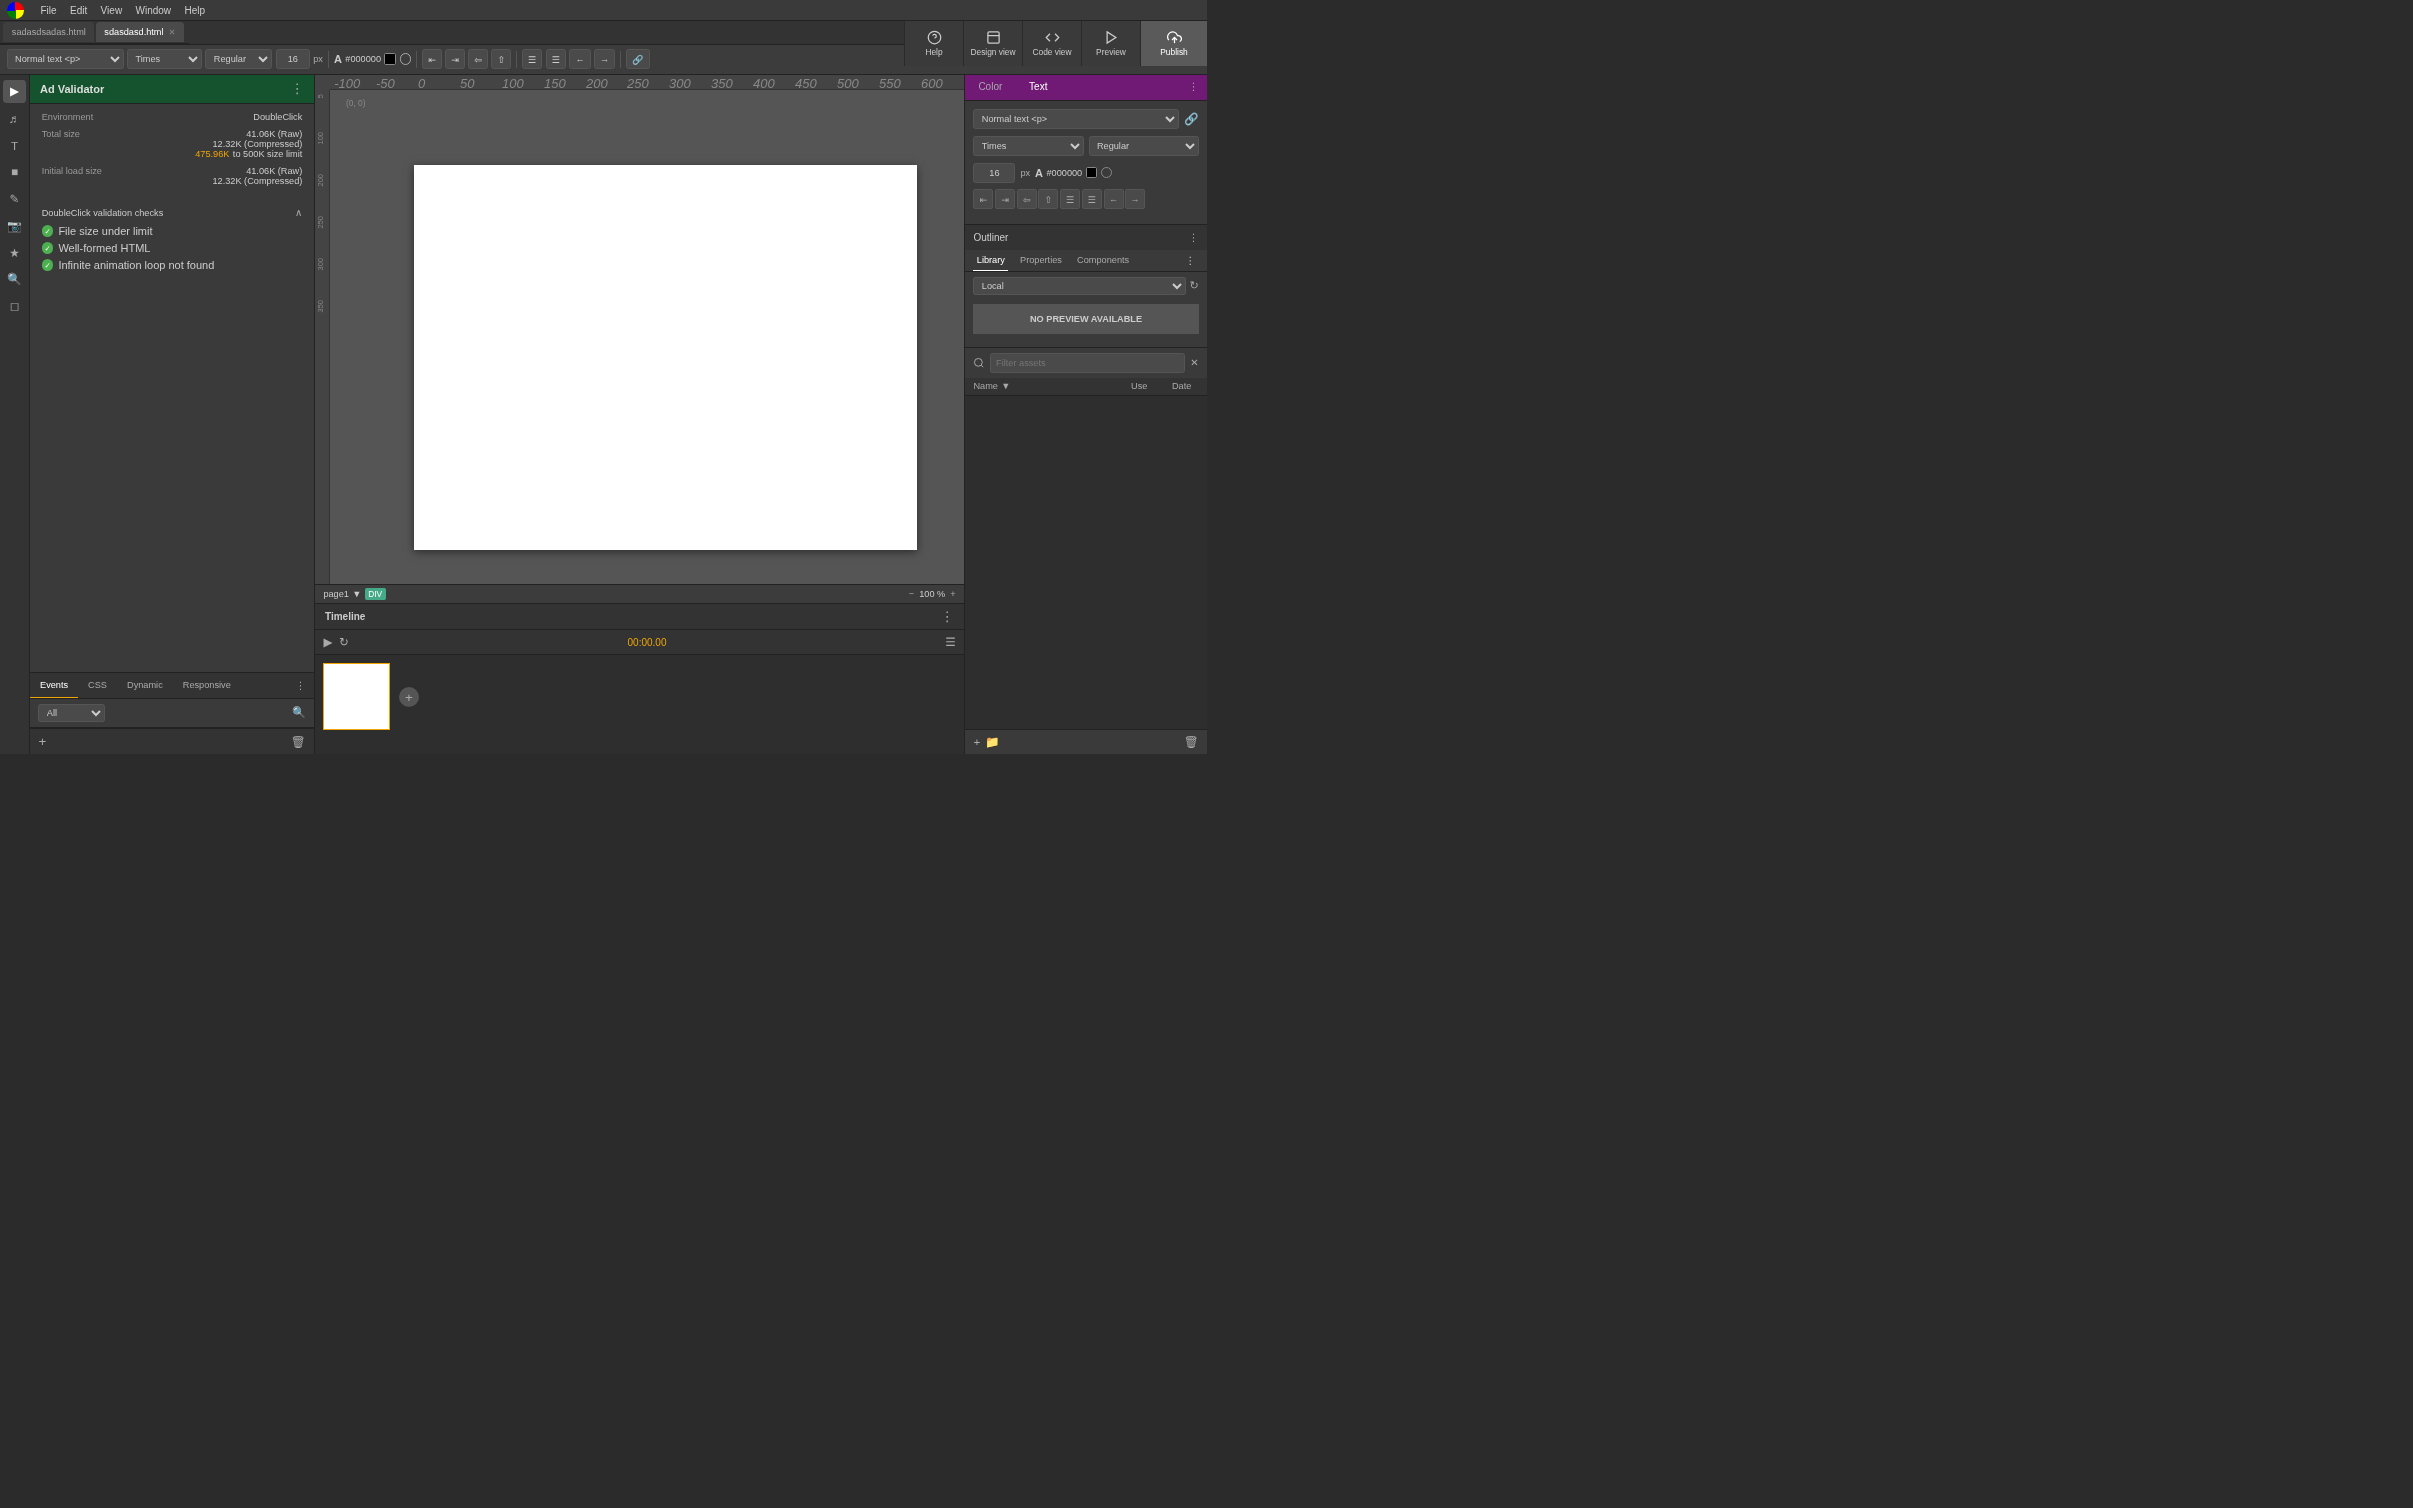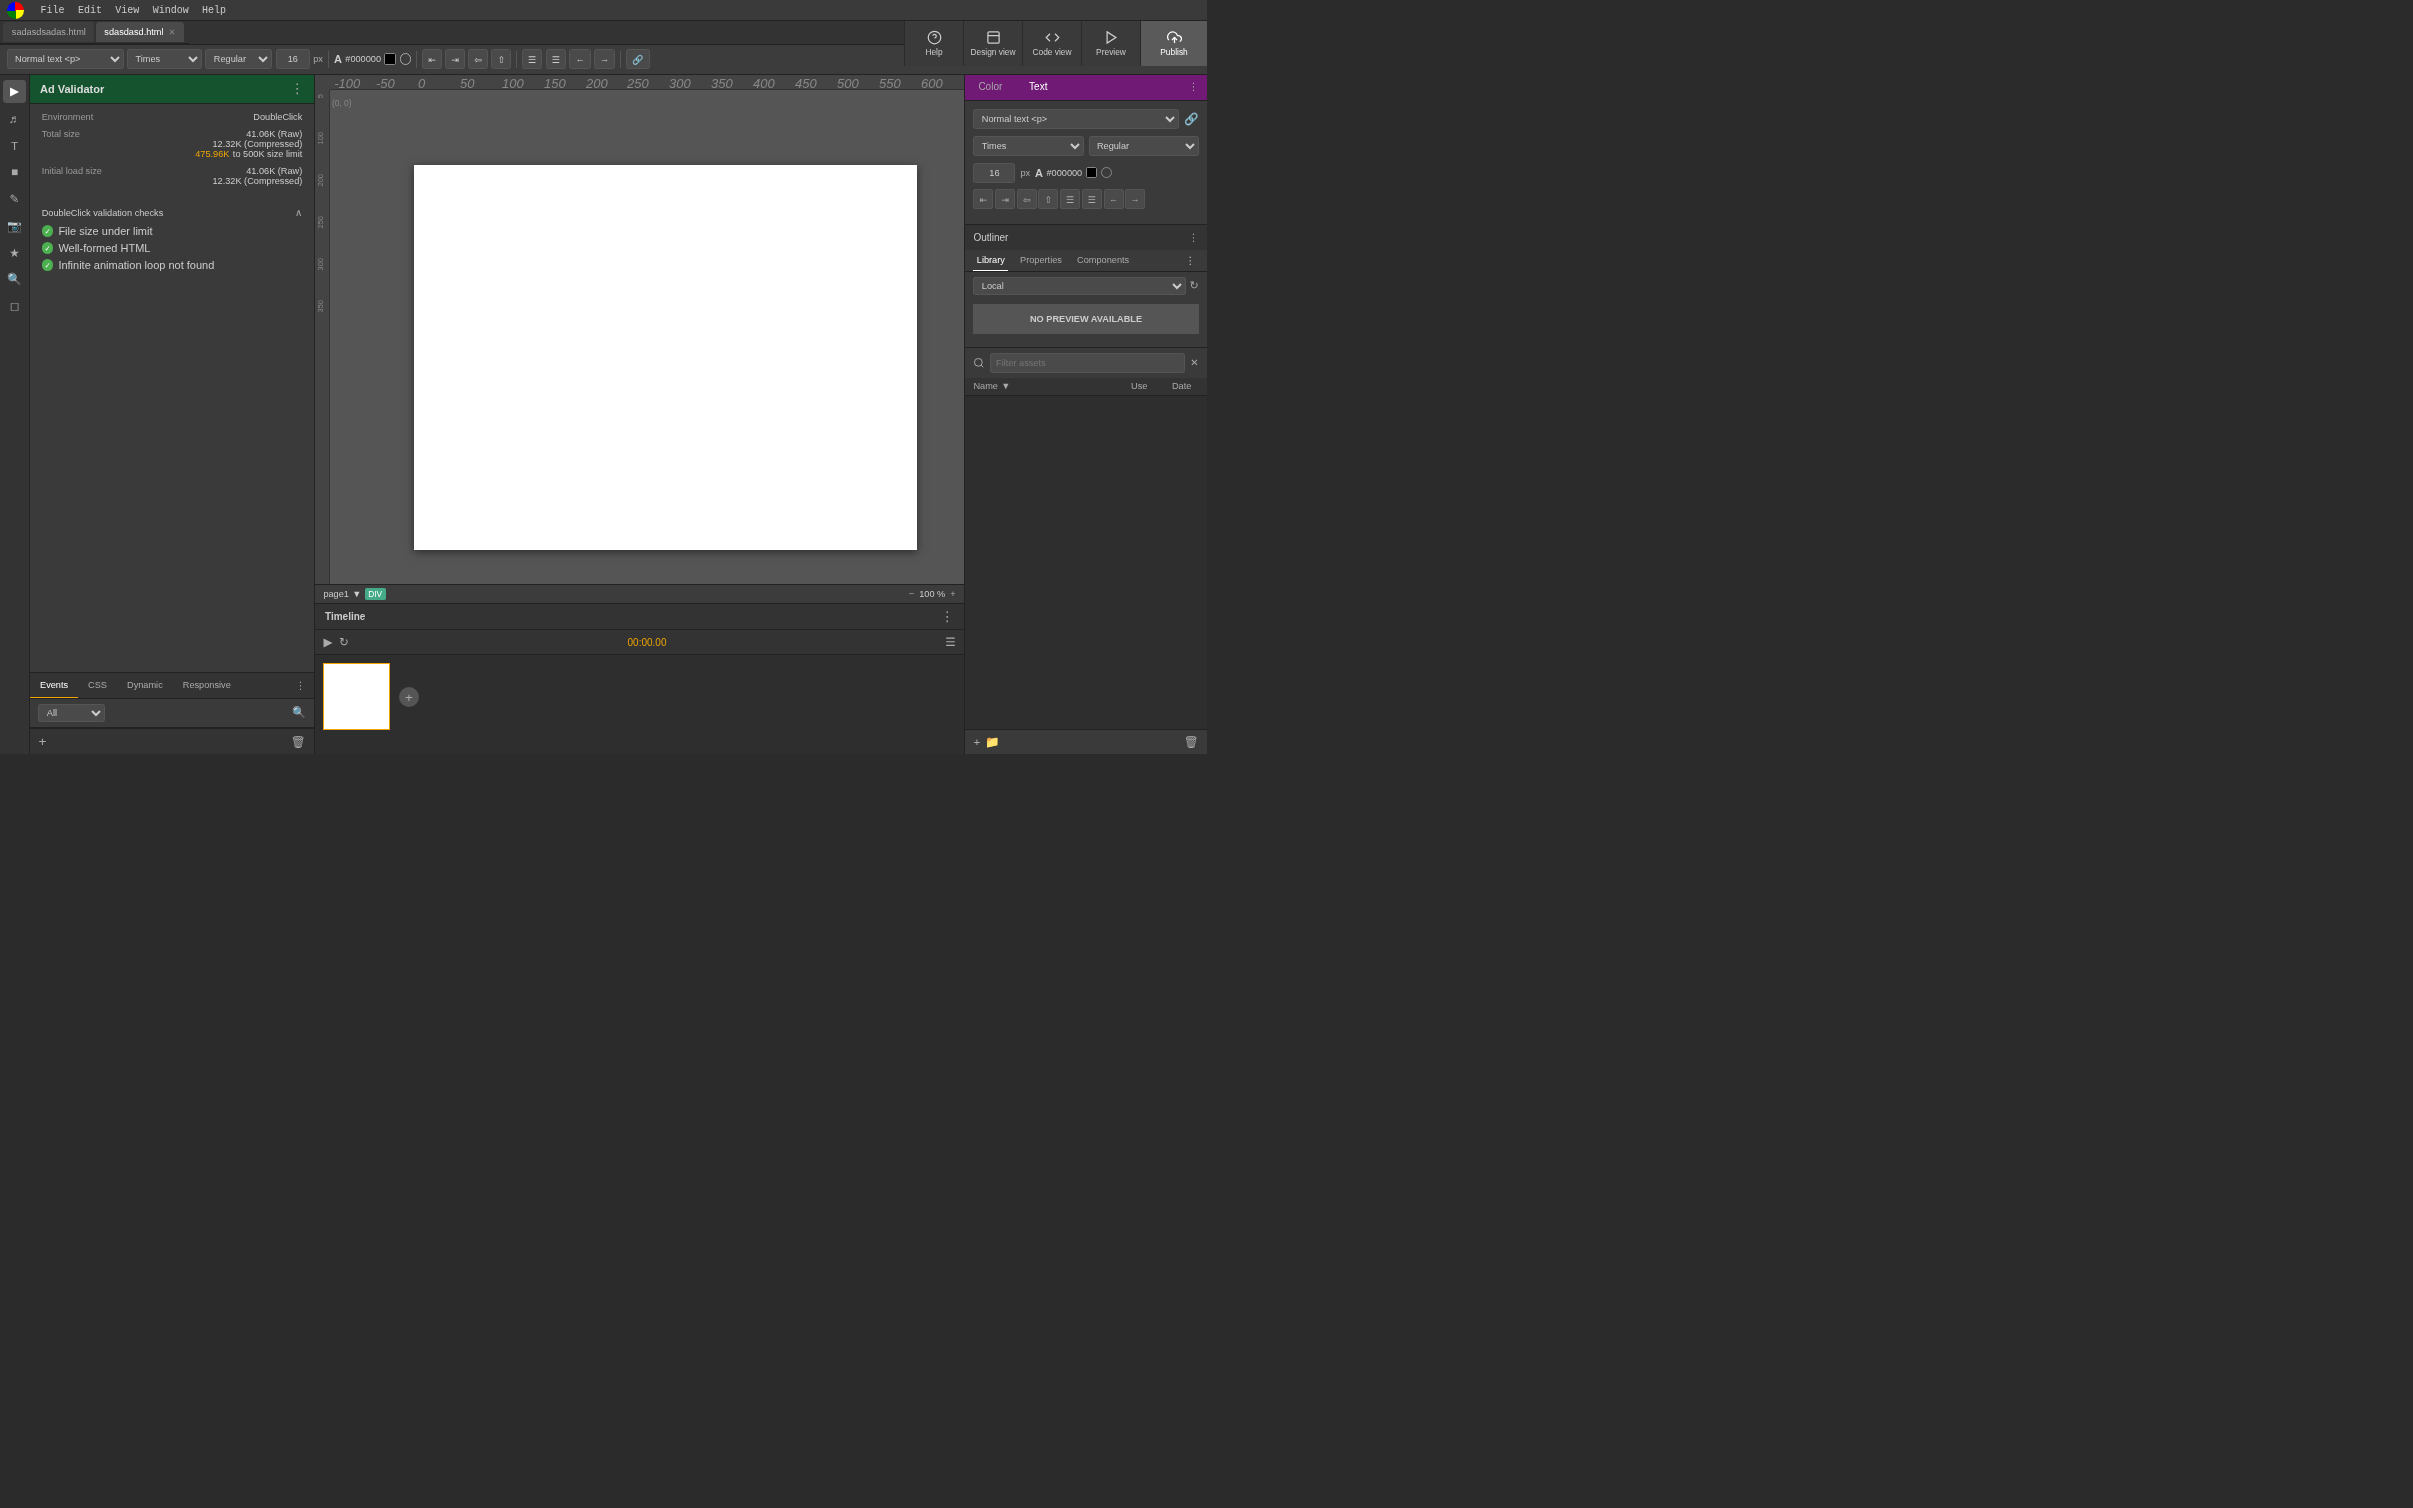--- a/index.html
+++ b/index.html
@@ -3,21 +3,21 @@
   <meta charset="utf-8">
   <style>
     * { box-sizing: border-box; margin: 0; padding: 0; }
     body { background: #2b2b2b; color: #ccc; font-family: Arial, sans-serif; font-size: 10px; overflow: hidden; width: 1207px; height: 754px; }
 
     
     #menu-bar {
       display: flex; align-items: center; background: #3a3a3a; height: 21px;
       padding: 0 6.7px; gap: 13.4px; border-bottom: 0.8px solid #222;
     }
-    #menu-bar span { font-size: 10px; color: #ccc; cursor: pointer; font-family: Liberation Mono, monospace; }
+    #menu-bar span { font-size: 10px; color: #ccc; cursor: pointer; }
 
     
     .app-logo {
       width: 17px; height: 17px; border-radius: 50%;
       background: conic-gradient(red 0deg 90deg, yellow 90deg 180deg, green 180deg 270deg, blue 270deg 360deg);
       margin-right: 3.4px; flex-shrink: 0;
     }
 
     
     #tabs-bar {
@@ -272,21 +272,21 @@
     #library-actions {
       display: flex; align-items: center; justify-content: space-between;
       padding: 5px 8.4px; border-top: 0.8px solid #222;
     }
     .lib-action-btn { color: #aaa; cursor: pointer; font-size: 11.7px; }
 
     
     .ruler-mark { position: absolute; top: 0; font-size: 13px; color: #888; padding-top: 1.7px; font-style: italic; }
 
     
-    .canvas-coords { position: absolute; top: 8.4px; left: 2px; font-size: 8.4px; color: #888; }
+    .canvas-coords { position: absolute; top: 8.4px; left: 16px; font-size: 8.4px; color: #888; }
   </style>
 </head>
 <body>
 
 <div id="menu-bar">
   <div class="app-logo"></div>
   <span>File</span>
   <span>Edit</span>
   <span>View</span>
   <span>Window</span>

